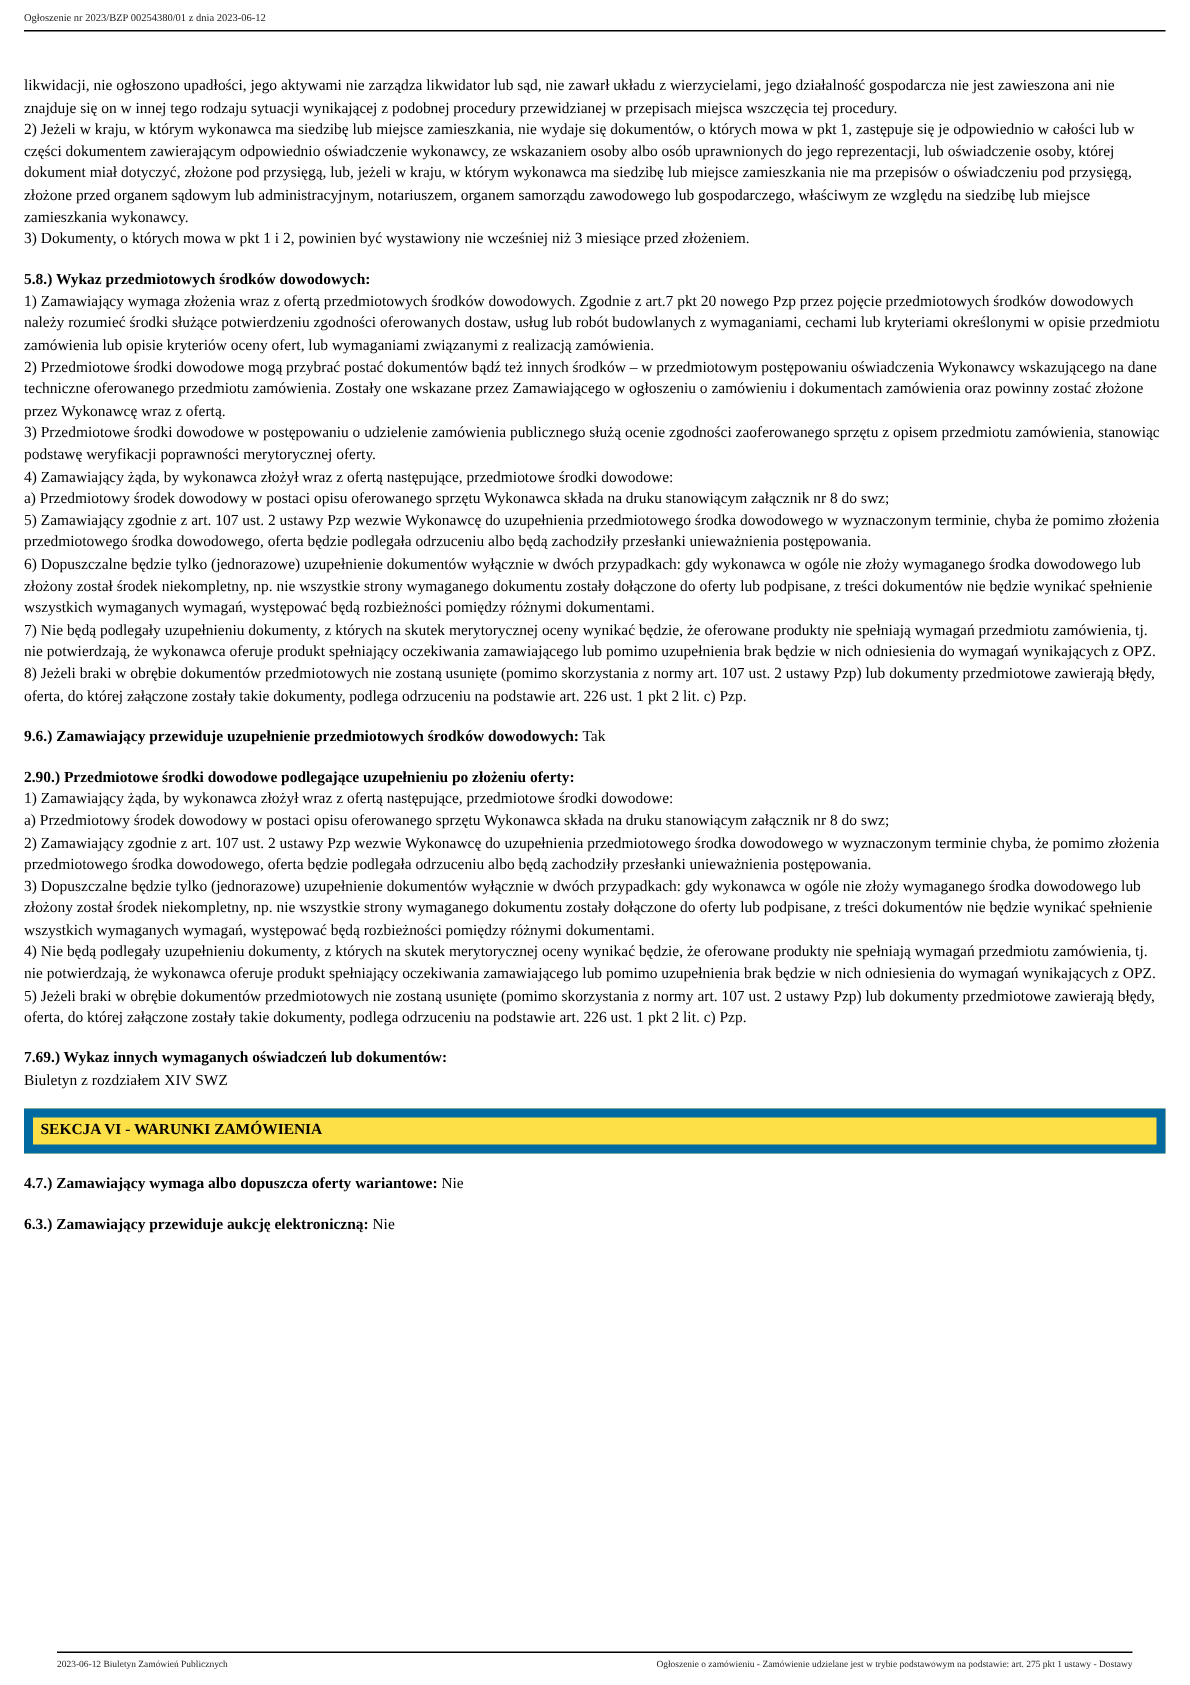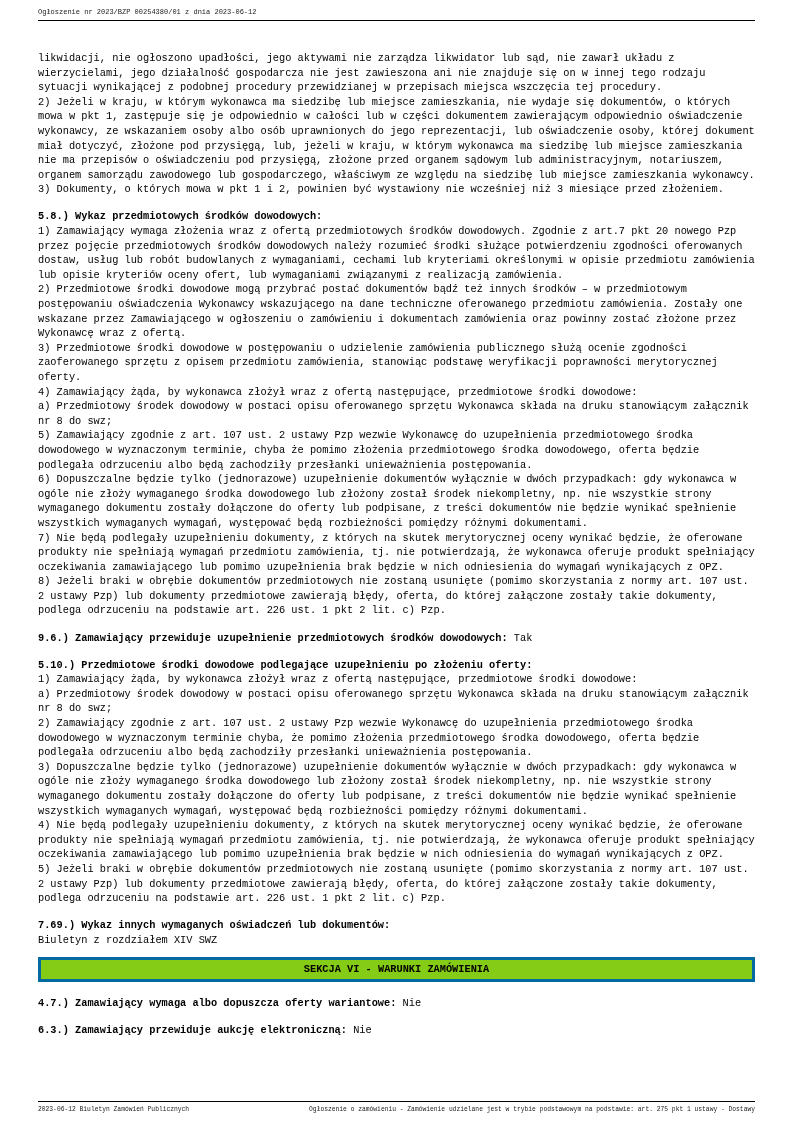--- a/index.html
+++ b/index.html
@@ -1,22 +1,22 @@
 <!DOCTYPE html>
 <html lang="pl"><head>
 <meta charset="utf-8">
 <style>
   html,body{margin:0;padding:0;background:#ffffff;}
   .page{
     position:relative;
     width:793px;height:1123px;
     background:#ffffff;
     box-sizing:border-box;
-    padding:0 38px;
-    font-family:Liberation Mono, monospace;
+    padding:0 16px;
+    font-family:Liberation Serif, serif;
     color:#000;
     overflow:hidden;
   }
   .header{
     padding-top:8px;
     padding-bottom:4px;
     border-bottom:1px solid #000;
     font-size:7px;
     color:#222;
   }
@@ -25,25 +25,24 @@
     font-size:10.3px;
     line-height:14.6px;
   }
   .para{white-space:pre-line;}
   .block{margin-top:12.5px;}
   .bold{font-weight:bold;}
   .label-row .lab{font-weight:bold;}
   .section-bar{
     margin-top:10px;
     margin-bottom:14px;
-    background:#84cc16;
-    border:3px solid #0369a1;
+    background:#fde047;
+    border:6px solid #0369a1;
     font-weight:bold;
     padding:2px 5px;
-    text-align:center;
   }
   .footer{
     position:absolute;
     left:38px;right:38px;bottom:10px;
     border-top:1px solid #000;
     padding-top:4px;
     display:flex;
     justify-content:space-between;
     font-size:6.3px;
     color:#222;
@@ -77,21 +76,21 @@
 7) Nie będą podlegały uzupełnieniu dokumenty, z których na skutek merytorycznej oceny wynikać będzie, że oferowane produkty nie spełniają wymagań przedmiotu zamówienia, tj. nie potwierdzają, że wykonawca oferuje produkt spełniający oczekiwania zamawiającego lub pomimo uzupełnienia brak będzie w nich odniesienia do wymagań wynikających z OPZ.
 8) Jeżeli braki w obrębie dokumentów przedmiotowych nie zostaną usunięte (pomimo skorzystania z normy art. 107 ust. 2 ustawy Pzp) lub dokumenty przedmiotowe zawierają błędy, oferta, do której załączone zostały takie dokumenty, podlega odrzuceniu na podstawie art. 226 ust. 1 pkt 2 lit. c) Pzp.</div>
     </div>
 
     <div class="block label-row">
       <span class="lab">9.6.) Zamawiający przewiduje uzupełnienie przedmiotowych środków dowodowych:</span>
       <span>Tak</span>
     </div>
 
     <div class="block">
-      <div class="bold">5.10.) Przedmiotowe środki dowodowe podlegające uzupełnieniu po złożeniu oferty:</div>
+      <div class="bold">2.90.) Przedmiotowe środki dowodowe podlegające uzupełnieniu po złożeniu oferty:</div>
       <div class="para">1) Zamawiający żąda, by wykonawca złożył wraz z ofertą następujące, przedmiotowe środki dowodowe:
 a) Przedmiotowy środek dowodowy w postaci opisu oferowanego sprzętu Wykonawca składa na druku stanowiącym załącznik nr 8 do swz;
 2) Zamawiający zgodnie z art. 107 ust. 2 ustawy Pzp wezwie Wykonawcę do uzupełnienia przedmiotowego środka dowodowego w wyznaczonym terminie chyba, że pomimo złożenia przedmiotowego środka dowodowego, oferta będzie podlegała odrzuceniu albo będą zachodziły przesłanki unieważnienia postępowania.
 3) Dopuszczalne będzie tylko (jednorazowe) uzupełnienie dokumentów wyłącznie w dwóch przypadkach: gdy wykonawca w ogóle nie złoży wymaganego środka dowodowego lub złożony został środek niekompletny, np. nie wszystkie strony wymaganego dokumentu zostały dołączone do oferty lub podpisane, z treści dokumentów nie będzie wynikać spełnienie wszystkich wymaganych wymagań, występować będą rozbieżności pomiędzy różnymi dokumentami.
 4) Nie będą podlegały uzupełnieniu dokumenty, z których na skutek merytorycznej oceny wynikać będzie, że oferowane produkty nie spełniają wymagań przedmiotu zamówienia, tj. nie potwierdzają, że wykonawca oferuje produkt spełniający oczekiwania zamawiającego lub pomimo uzupełnienia brak będzie w nich odniesienia do wymagań wynikających z OPZ.
 5) Jeżeli braki w obrębie dokumentów przedmiotowych nie zostaną usunięte (pomimo skorzystania z normy art. 107 ust. 2 ustawy Pzp) lub dokumenty przedmiotowe zawierają błędy, oferta, do której załączone zostały takie dokumenty, podlega odrzuceniu na podstawie art. 226 ust. 1 pkt 2 lit. c) Pzp.</div>
     </div>
 
     <div class="block">
       <div class="bold">7.69.) Wykaz innych wymaganych oświadczeń lub dokumentów:</div>

